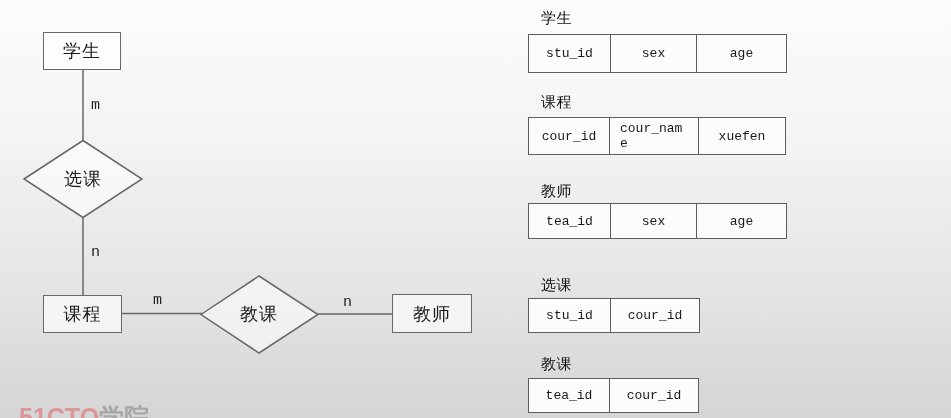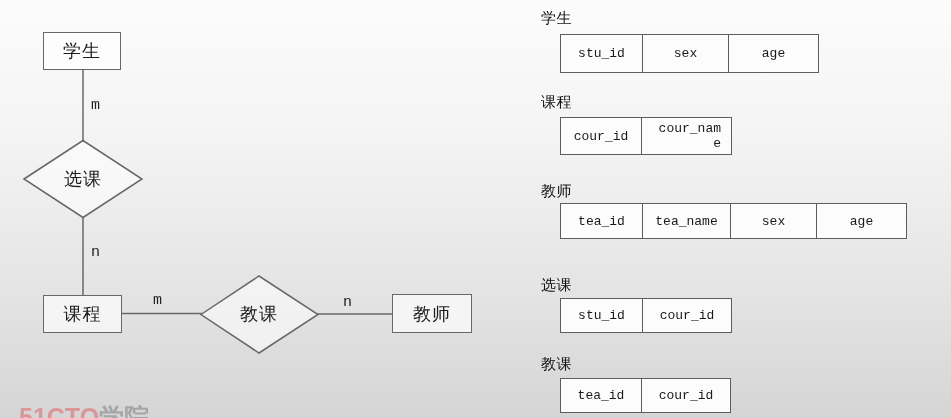--- a/index.html
+++ b/index.html
@@ -35,36 +35,35 @@
   .tbl-title {
     position: absolute;
     font-size: 15px; color: #111; letter-spacing: 0.5px;
   }
   .tbl-row {
     position: absolute;
     display: flex;
     box-sizing: border-box;
     border: 1.5px solid #5d5d5d;
     background: #fcfcfc;
-    margin-left: 32px;
   }
   .tbl-cell {
     box-sizing: border-box;
     border-right: 1.5px solid #5d5d5d;
     display: flex; align-items: center; justify-content: center;
     font-family: "Liberation Mono", "DejaVu Sans Mono", monospace;
     font-size: 13px; color: #1a1a1a;
     white-space: nowrap;
   }
   .tbl-cell:last-child { border-right: none; }
   .tbl-cell.wrap {
     white-space: normal;
     word-break: break-all;
     line-height: 15px;
-    text-align: right;
+    text-align: left;
     padding: 0 10px;
   }
   .watermark {
     position: absolute;
     left: 19px; top: 401px;
     font-size: 25px; font-weight: bold;
     font-family: "Liberation Sans", sans-serif;
     white-space: nowrap;
   }
   .wm-brand { color: #db9797; }
@@ -100,26 +99,26 @@
   <div class="tbl-row" style="left:528px; top:34px; height:39px;">
     <div class="tbl-cell" style="width:82px;">stu_id</div>
     <div class="tbl-cell" style="width:86px;">sex</div>
     <div class="tbl-cell" style="width:89px;">age</div>
   </div>
 
   <div class="tbl-title" style="left:541px; top:93px;">课程</div>
   <div class="tbl-row" style="left:528px; top:117px; height:38px;">
     <div class="tbl-cell" style="width:81px;">cour_id</div>
     <div class="tbl-cell wrap" style="width:89px;">cour_name</div>
+    <div class="tbl-cell" style="width:86px;">xuefen</div>
   </div>
 
   <div class="tbl-title" style="left:541px; top:182px;">教师</div>
   <div class="tbl-row" style="left:528px; top:203px; height:36px;">
     <div class="tbl-cell" style="width:82px;">tea_id</div>
-    <div class="tbl-cell" style="width:88px;">tea_name</div>
     <div class="tbl-cell" style="width:86px;">sex</div>
     <div class="tbl-cell" style="width:89px;">age</div>
   </div>
 
   <div class="tbl-title" style="left:541px; top:276px;">选课</div>
   <div class="tbl-row" style="left:528px; top:298px; height:35px;">
     <div class="tbl-cell" style="width:82px;">stu_id</div>
     <div class="tbl-cell" style="width:88px;">cour_id</div>
   </div>
 

